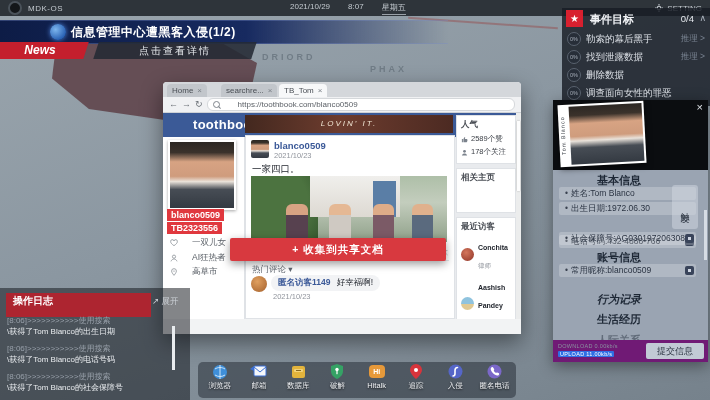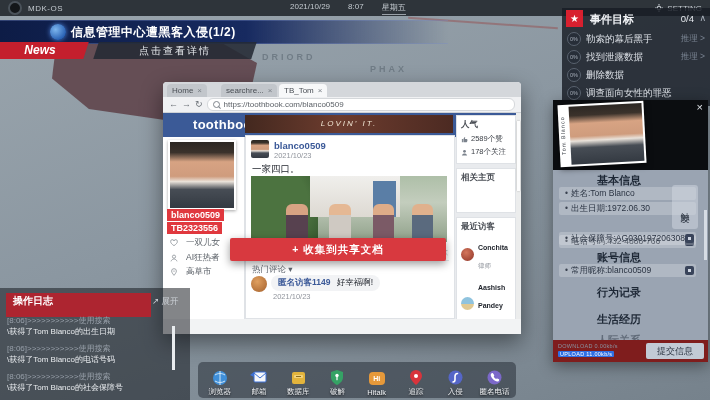--- a/index.html
+++ b/index.html
@@ -37,33 +37,33 @@
   .obj-label{position:absolute;left:24px;top:4px;color:#dde1e7;font-size:9.5px;}
   .obj-action{position:absolute;right:5px;top:4px;color:#788290;font-size:8.5px;}
   
   .browser{left:163px;top:82px;width:358px;height:252px;border-radius:4px 4px 0 0;box-shadow:0 8px 22px rgba(0,0,0,.45);background:#f2f3f4;}
   .tabstrip{position:relative;height:15px;background:#d4d7db;border-radius:4px 4px 0 0;}
   .tab{position:absolute;top:2px;height:13px;border-radius:4px 4px 0 0;background:#c2c6cb;color:#4a4f55;font-size:8px;line-height:13px;padding:0 5px;}
   .tab .x{color:#7b8188;margin-left:4px;font-size:8px;}
   .tab.active{background:#f7f8f9;}
   .urlbar{position:relative;height:15px;background:#f0f1f3;border-bottom:1px solid #cfd2d6;display:flex;align-items:center;gap:4px;padding:0 6px;}
   .nav-ic{color:#6d7379;font-size:9px;line-height:13px;}
-  .urlfield{flex:1;height:11px;background:#fff;border:1px solid #d5d8db;border-radius:6px;display:flex;align-items:center;gap:4px;padding:0 5px;}
+  .urlfield{flex:1;height:11px;background:#fff;border:1px solid #d5d8db;border-radius:6px;display:flex;align-items:center;gap:18px;padding:0 5px;}
   .mag{width:5px;height:5px;border:1px solid #80868d;border-radius:50%;position:relative;}
   .mag::after{content:"";position:absolute;left:4px;top:5px;width:3px;height:1px;background:#80868d;transform:rotate(45deg);}
   .urltext{color:#5c6167;font-size:8px;}
   .bcontent{position:relative;height:206px;background:#e9ebee;overflow:hidden;}
   .tb-header{position:absolute;left:0;top:0;width:100%;height:24px;background:#3b5a97;}
   .tb-logo{position:absolute;left:30px;top:4px;color:#fff;font-size:13px;font-weight:bold;letter-spacing:.3px;}
   .tb-login{position:absolute;right:6px;top:5px;width:30px;height:13px;background:#6b84ba;border-radius:2px;color:#fff;font-size:8px;text-align:center;line-height:13px;cursor:pointer;}
   .leftcol{position:absolute;left:0;top:24px;bottom:0;width:81px;background:#fff;border-right:1px solid #dfe2e6;}
   .big-avatar{position:absolute;left:5px;top:3px;width:64px;height:66px;border:2px solid #fff;box-shadow:0 1px 3px rgba(0,0,0,.35);}
   .face{background:linear-gradient(180deg,#2c2723 0%,#3b322b 16%,#d7a383 30%,#cf9c7d 52%,#e9e2da 60%,#474d55 72%,#343a42 100%);}
   .chip{position:absolute;left:4px;background:#e0383e;color:#fff;font-size:9px;font-weight:bold;padding:1px 4px;white-space:nowrap;}
-  .trait{position:absolute;left:7px;display:flex;align-items:center;gap:8px;color:#575d64;font-size:8.5px;}
+  .trait{position:absolute;left:7px;display:flex;align-items:center;gap:14px;color:#575d64;font-size:8.5px;}
   .trait svg{flex:0 0 auto;}
   .cover{position:absolute;left:82px;top:2px;width:208px;height:18px;background:linear-gradient(90deg,#43281f 0%,#6d3c2e 45%,#4c2a22 100%);color:#efe4d2;font-size:8px;font-style:italic;text-align:center;line-height:18px;letter-spacing:2px;}
   .postcard{position:absolute;left:82px;top:22px;width:208px;bottom:0;background:#fff;border:1px solid #dfe2e6;}
   .post-ava{position:absolute;left:5px;top:4px;width:18px;height:18px;border-radius:2px;}
   .post-name{position:absolute;left:28px;top:4px;color:#3b5998;font-size:9.5px;font-weight:bold;}
   .post-date{position:absolute;left:28px;top:15px;color:#90949c;font-size:7.5px;}
   .post-text{position:absolute;left:6px;top:27px;color:#1d2129;font-size:9.5px;}
   .post-photo{position:absolute;left:5px;top:40px;width:196px;height:66px;background:linear-gradient(180deg,#aebfa8 0%,#c3cdbd 40%,#8fa089 100%);overflow:hidden;}
   .ph-foliage{position:absolute;left:0;top:0;width:34%;height:100%;background:radial-gradient(circle at 30% 40%,#4c7340 0 60%,#35572e 100%);}
   .ph-house{position:absolute;left:30%;top:0;width:46%;height:62%;background:linear-gradient(#f0efec,#ddd9d2);}
@@ -98,37 +98,37 @@
   .polaroid{position:absolute;left:6px;top:3px;width:86px;height:62px;background:#fff;transform:rotate(-3deg);box-shadow:0 2px 6px rgba(0,0,0,.6);padding:2px 2px 2px 11px;box-sizing:border-box;}
   .polaroid .face{width:100%;height:100%;}
   .pol-name{position:absolute;left:1px;top:3px;bottom:3px;width:9px;writing-mode:vertical-rl;transform:rotate(180deg);font-size:5.5px;color:#3a3f46;letter-spacing:1px;text-align:center;}
   .dos-close{position:absolute;right:5px;top:1px;color:#dfe3e8;font-size:11px;cursor:pointer;}
   .dos-title{position:absolute;left:8px;color:#1e2836;font-size:11px;font-weight:bold;margin-left:36px;}
   .dos-row{position:absolute;left:6px;right:12px;height:13px;background:rgba(255,255,255,.22);border-radius:2px;color:#2a3342;font-size:8.5px;line-height:13px;padding-left:6px;}
   .dos-row .blt{color:#39414f;margin-right:3px;}
   .dos-ic{position:absolute;right:2px;top:2px;width:9px;height:9px;background:#39445a;border-radius:2px;}
   .dos-ic::after{content:"";position:absolute;left:3px;top:3px;width:3px;height:3px;background:#cfd6e2;}
   .trigger{position:absolute;left:119px;top:85px;width:26px;height:44px;background:rgba(210,216,226,.5);border-radius:3px;color:#2e3744;font-size:9px;writing-mode:vertical-rl;text-align:center;line-height:26px;letter-spacing:2px;}
-  .dos-footer{position:absolute;left:0;bottom:0;width:100%;height:22px;background:#7f1d1d;}
+  .dos-footer{position:absolute;left:0;bottom:0;width:100%;height:22px;background:#701a75;}
   .spd{position:absolute;left:5px;font-size:5.5px;letter-spacing:.3px;}
   .spd1{top:3px;color:#8a93a1;}
   .spd2{top:11px;color:#fff;background:#2f6fe4;padding:0 2px;border-radius:1px;}
   .submit-btn{position:absolute;right:4px;top:3px;width:58px;height:16px;background:#c2cad5;border-radius:2px;color:#2a3340;font-size:9px;text-align:center;line-height:16px;cursor:pointer;}
   .dos-scroll{position:absolute;right:1px;top:110px;width:3px;height:50px;background:#d6dce4;}
   .faded{opacity:.45;}
   
   .oplog{left:0;top:288px;width:190px;height:112px;background:rgba(17,21,27,.52);}
   .oplog-head{position:absolute;left:6px;top:5px;width:138px;height:24px;background:#ad2530;color:#fff;font-size:10px;font-weight:bold;line-height:16px;padding-left:7px;}
   .oplog-expand{position:absolute;left:152px;top:8px;color:#ced3d9;font-size:8.5px;cursor:pointer;}
   .oplog-body{position:absolute;left:7px;top:27px;right:22px;font-size:8px;line-height:11px;}
   .log-head{color:#98a0aa;}
   .log-body{color:#e9ecef;margin-bottom:6px;}
   .oplog-scroll{position:absolute;left:172px;top:38px;width:3px;height:44px;background:#e9ecef;}
   
-  .dock{left:198px;top:362px;width:318px;height:36px;background:rgba(40,47,57,.55);border-radius:5px;display:flex;justify-content:space-around;align-items:flex-end;padding:1px 2px;box-sizing:border-box;}
+  .dock{left:198px;top:362px;width:318px;height:36px;background:rgba(40,47,57,.55);border-radius:5px;display:flex;justify-content:space-around;align-items:flex-start;padding:1px 2px;box-sizing:border-box;}
   .dock-item{width:37px;text-align:center;cursor:pointer;}
   .dock-item .ic{height:17px;display:flex;align-items:center;justify-content:center;}
   .dock-label{display:block;color:#f2f4f7;font-size:7.5px;text-shadow:0 1px 2px rgba(0,0,0,.8);margin-top:1px;white-space:nowrap;}
   .hi-bub{width:16px;height:13px;background:#e6993a;border-radius:4px;color:#fff;font-size:7px;font-weight:bold;line-height:13px;}
 </style>
 </head>
 <body>
 
 <div id="screen">
 
@@ -333,21 +333,21 @@
       </div>
       <span class="dos-close">×</span>
     </div>
     <span class="dos-title" style="top:73px;">基本信息</span>
     <div class="dos-row" style="top:87px;"><span class="blt">•</span><span>姓名:Tom Blanco</span></div>
     <div class="dos-row" style="top:102px;"><span class="blt">•</span><span>出生日期:1972.06.30</span></div>
     <div class="dos-row" style="top:135px;"><span class="blt">•</span><span>电话号码:432-4888-766</span><span class="dos-ic"></span></div>
     <div class="dos-row" style="top:132px;"><span class="blt">•</span><span>社会保障号:AG03019720630848</span><span class="dos-ic"></span></div>
     <span class="dos-title" style="top:150px;">账号信息</span>
     <div class="dos-row" style="top:164px;"><span class="blt">•</span><span>常用昵称:blanco0509</span><span class="dos-ic"></span></div>
-    <span class="dos-title" style="top:185px;">行为记录</span>
+    <span class="dos-title" style="top:192px;font-style:italic;">行为记录</span>
     <span class="dos-title" style="top:212px;">生活经历</span>
     <span class="dos-title faded" style="top:233px;">人际关系</span>
     <div class="trigger">触发</div>
     <div class="dos-scroll"></div>
     <div class="dos-footer">
       <span class="spd spd1">DOWNLOAD 0.00kb/s</span>
       <span class="spd spd2">UPLOAD 11.00kb/s</span>
       <span class="submit-btn">提交信息</span>
     </div>
   </div>

